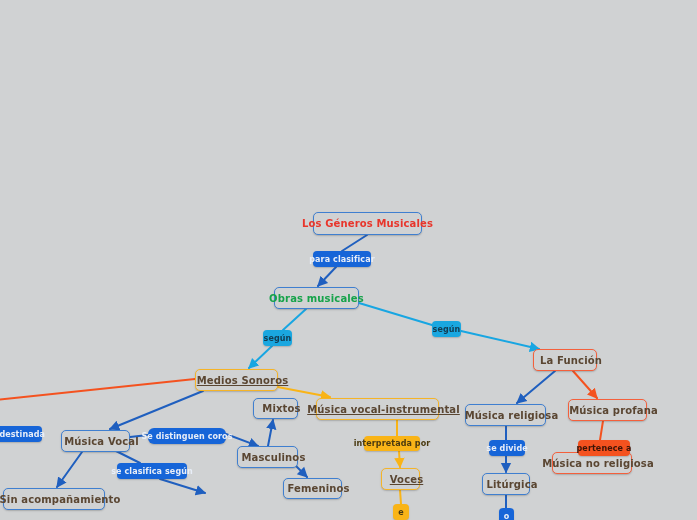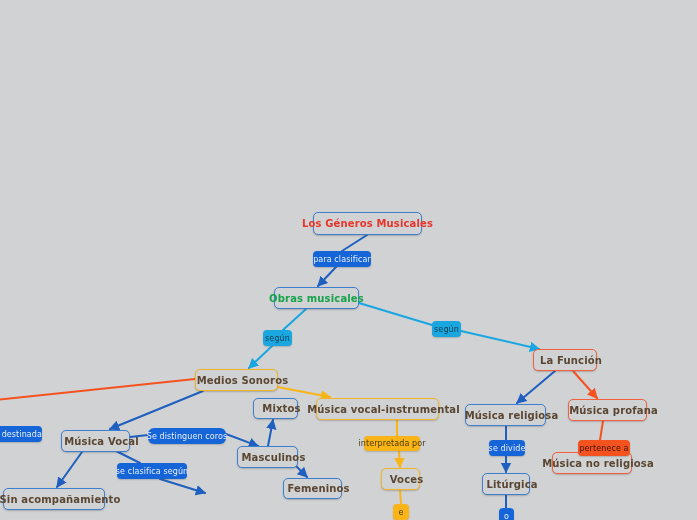--- a/index.html
+++ b/index.html
@@ -49,37 +49,37 @@
     border-radius: 5px;
     font-size: 10px;
     font-weight: bold;
     letter-spacing: 0.15px;
     color: #5a4632;
     white-space: nowrap;
     padding: 0 8px;
     box-shadow: 0 1px 1.5px rgba(80,80,80,0.30);
   }
   .node.blue   { border-color: #3f7fd0; }
-  .node.orange { border-color: #f5b428; }
+  .node.orange { border-color: #f5b428; text-decoration: underline; }
   .node.red    { border-color: #f4603c; }
 
   .node.t-red   { color: #e8352b; }
   .node.t-green { color: #16a34a; }
   .node.t-brown { color: #5a4632; padding-left: 20px; }
 
   
   .link-label {
     position: absolute;
     box-sizing: border-box;
     display: flex;
     align-items: center;
     justify-content: center;
     border-radius: 4px;
     font-size: 8px;
-    font-weight: normal;
+    font-weight: bold;
     letter-spacing: 0.1px;
     white-space: nowrap;
     padding: 0 6px;
     box-shadow: 0 1px 1.5px rgba(80,80,80,0.28);
   }
   .link-label.lblue {
     background: #1665d8;
     color: #e8eef8;
   }
   .link-label.cyan {

